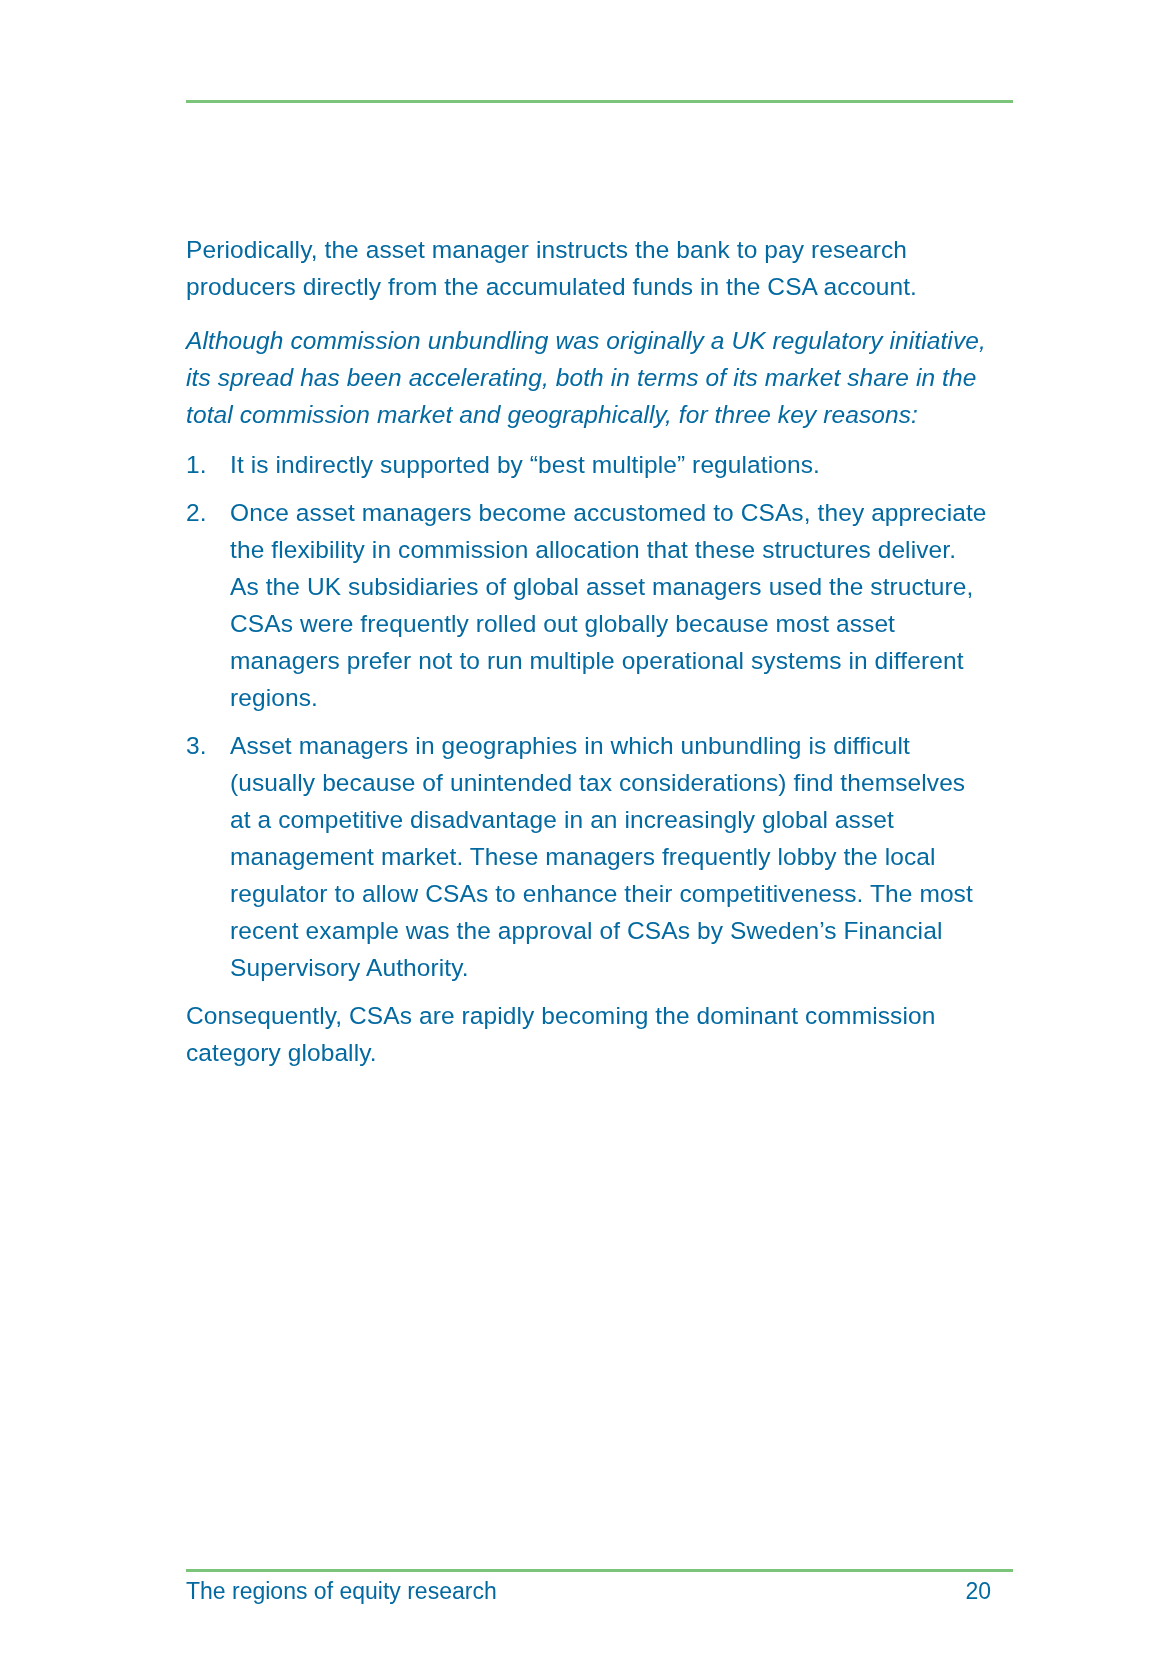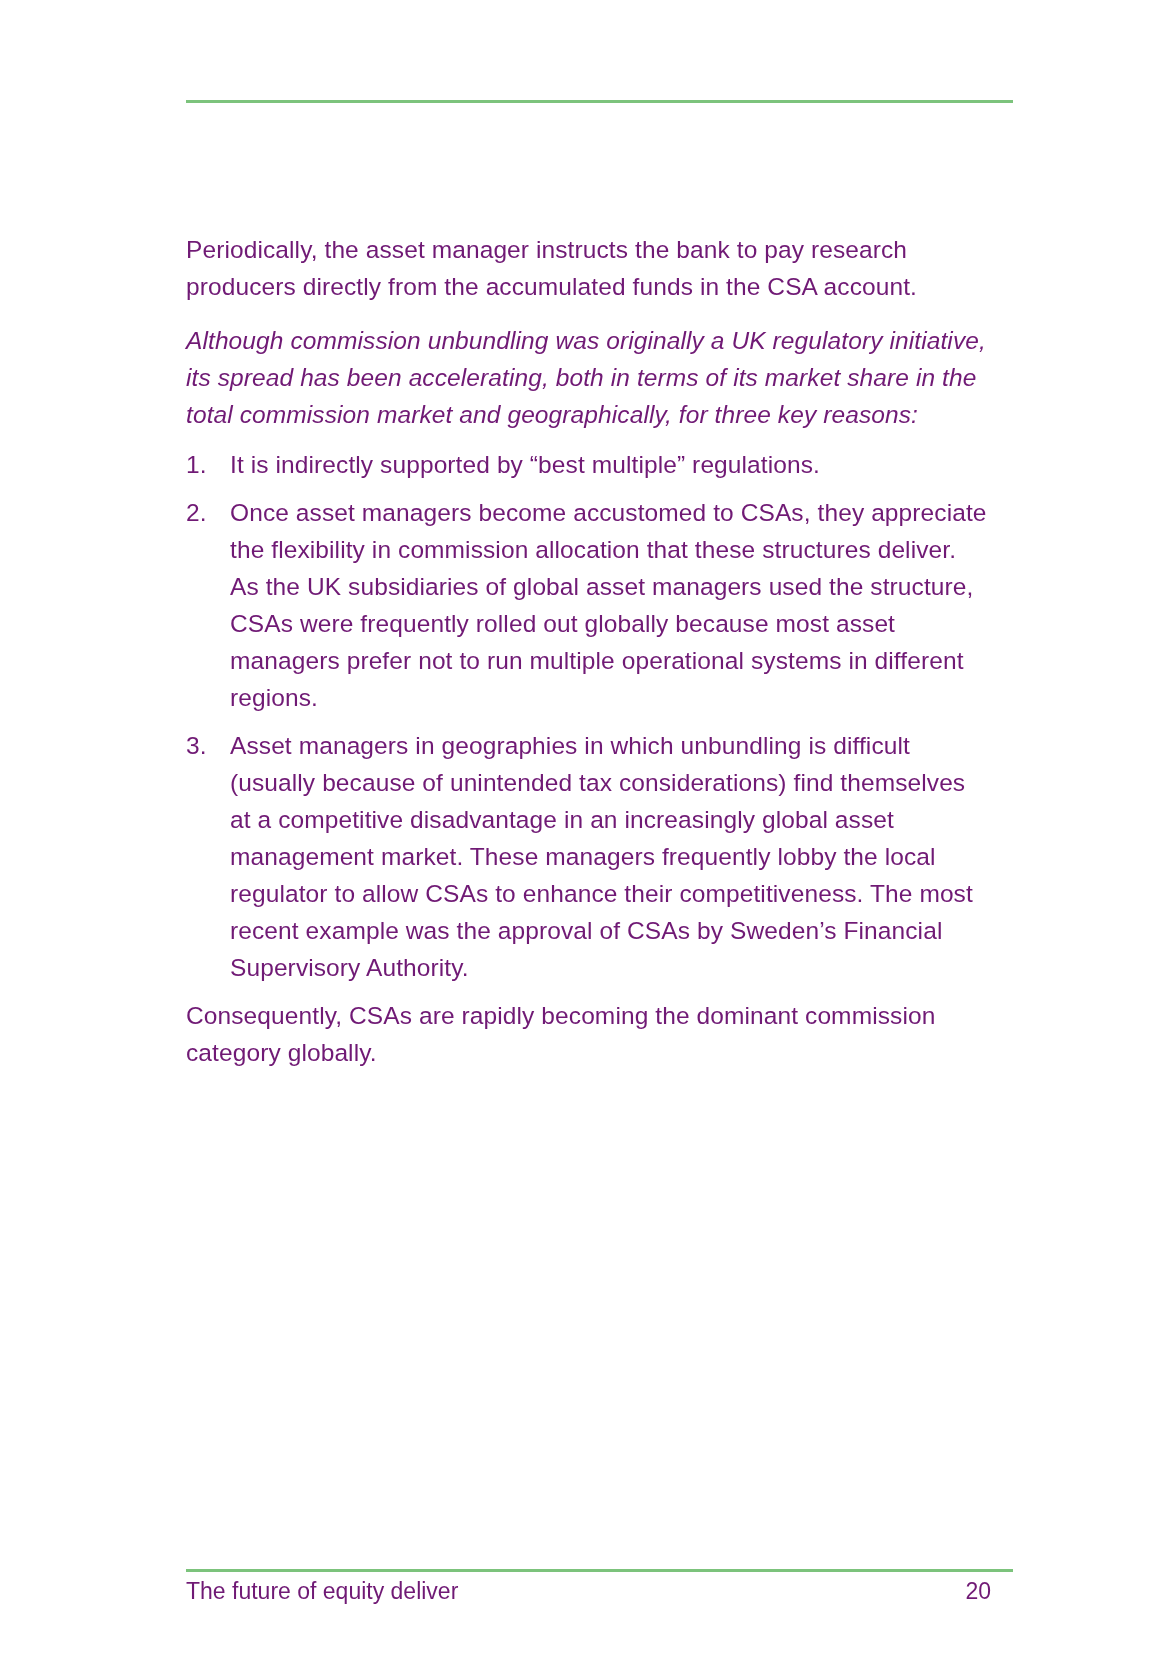--- a/index.html
+++ b/index.html
@@ -6,21 +6,21 @@
     margin: 0;
     padding: 0;
     background: #ffffff;
   }
   .page {
     position: relative;
     width: 1023px;
     height: 1653px;
     background: #ffffff;
     font-family: "Liberation Sans", sans-serif;
-    color: #701a75;
+    color: #0369a1;
     overflow: hidden;
   }
   .rule {
     position: absolute;
     left: 186px;
     width: 827px;
     height: 3px;
     background: #7cc37c;
   }
   .rule-top { top: 100px; }
@@ -100,17 +100,17 @@
 
     </div>
 
     <p class="para para-closing">Consequently, CSAs are rapidly becoming the dominant commission category globally.</p>
 
   </div>
 
   <div class="rule rule-footer"></div>
 
   <div class="footer-row">
-    <span class="footer-title">The future of equity deliver</span>
+    <span class="footer-title">The regions of equity research</span>
     <span class="footer-page-num">20</span>
   </div>
 
 </div>
 
 </body></html>

